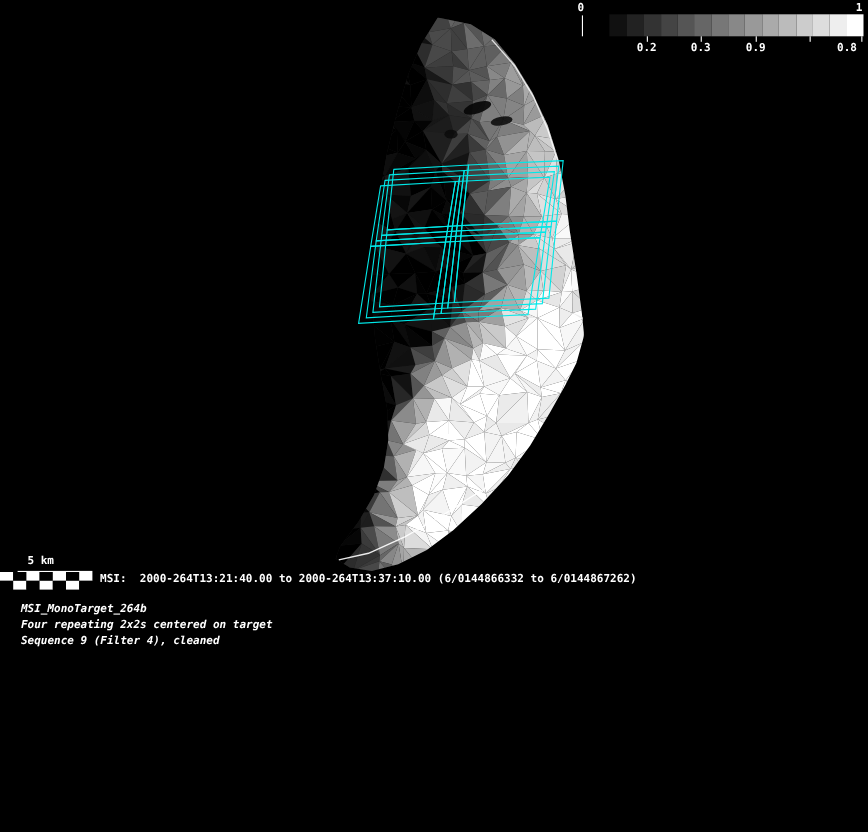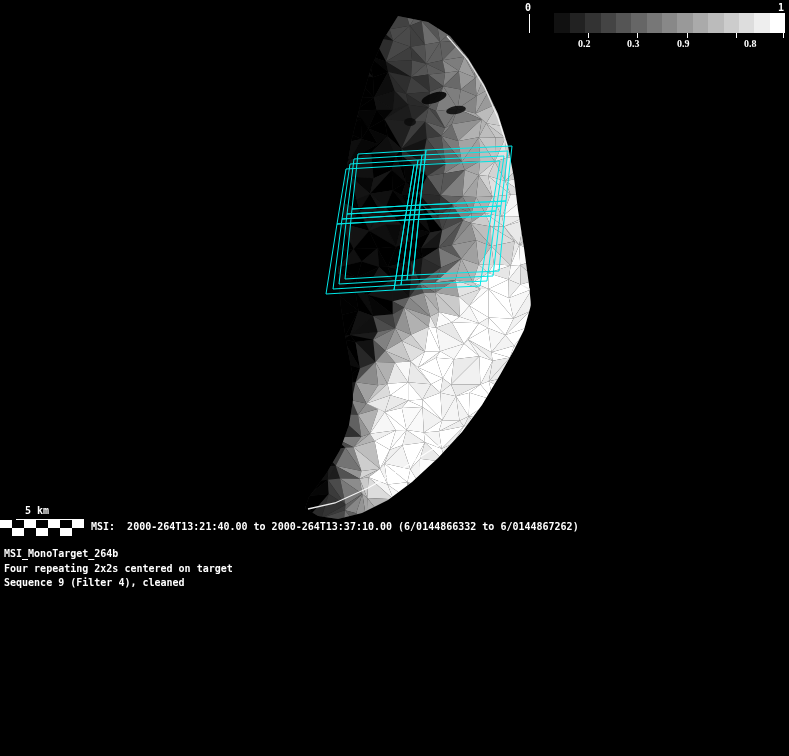--- a/index.html
+++ b/index.html
@@ -7,30 +7,30 @@
           font-family:"DejaVu Sans Mono","Liberation Mono",monospace;}
   .mono{color:#fff;font-size:10px;font-weight:bold;line-height:13px;white-space:pre;}
   #scene{position:absolute;left:0;top:0;}
   
   #cb-min{position:absolute;left:525px;top:1px;}
   #cb-max{position:absolute;left:778px;top:1px;}
   #cb-strip{position:absolute;left:539px;top:13px;width:246px;height:20px;display:flex;}
   .cb-step{flex:1 1 auto;height:100%;}
   #cb-zero-tick{position:absolute;left:529px;top:14px;width:1px;height:19px;background:#fff;}
   .cb-tick{position:absolute;top:33px;width:1px;height:5px;background:#fff;}
-  .cb-ticklabel{position:absolute;top:37px;width:20px;text-align:left;font-family:Liberation Serif, serif;}
+  .cb-ticklabel{position:absolute;top:37px;width:20px;text-align:center;}
   
   #sb-label{position:absolute;left:25px;top:504px;}
   #sb-topline{position:absolute;left:16px;top:519px;width:68px;height:1px;background:#fff;}
   #sb-checker{position:absolute;left:0;top:520px;display:grid;
               grid-template-rows:repeat(2,8px);grid-template-columns:repeat(7,12px);}
   .sb-cell{width:12px;height:8px;}
   
   #status-line{position:absolute;left:91px;top:520px;}
-  #info-block{position:absolute;left:4px;top:547px;}
+  #info-block{position:absolute;left:19px;top:547px;font-style:italic;}
   #info-block div{line-height:14.6px;}
 </style>
 </head>
 <body>
 
 <div id="canvas">
 
   <svg id="scene" width="789" height="756" viewBox="0 0 789 756">
     <defs>
       <clipPath id="ast-clip">
@@ -1080,21 +1080,21 @@
       </div>
     <div id="cb-zero-tick"></div>
     <div id="cb-ticks">
         <div class="cb-tick" style="left: 588px;"></div>
         <span class="mono cb-ticklabel" style="left: 578px;">0.2</span>
         <div class="cb-tick" style="left: 637px;"></div>
         <span class="mono cb-ticklabel" style="left: 627px;">0.3</span>
         <div class="cb-tick" style="left: 687px;"></div>
         <span class="mono cb-ticklabel" style="left: 677px;">0.9</span>
         <div class="cb-tick" style="left: 736px;"></div>
-        <span class="mono cb-ticklabel" style="left: 744px;">0.8</span>
+        <span class="mono cb-ticklabel" style="left: 760px;">0.8</span>
         <div class="cb-tick" style="left: 783px;"></div>
       </div>
   </div>
 
   <div id="scalebar">
     <span id="sb-label" class="mono">5 km</span>
     <div id="sb-topline"></div>
     <div id="sb-checker">
         <div class="sb-cell" style="background: rgb(255, 255, 255);"></div>
         <div class="sb-cell" style="background: rgb(0, 0, 0);"></div>

